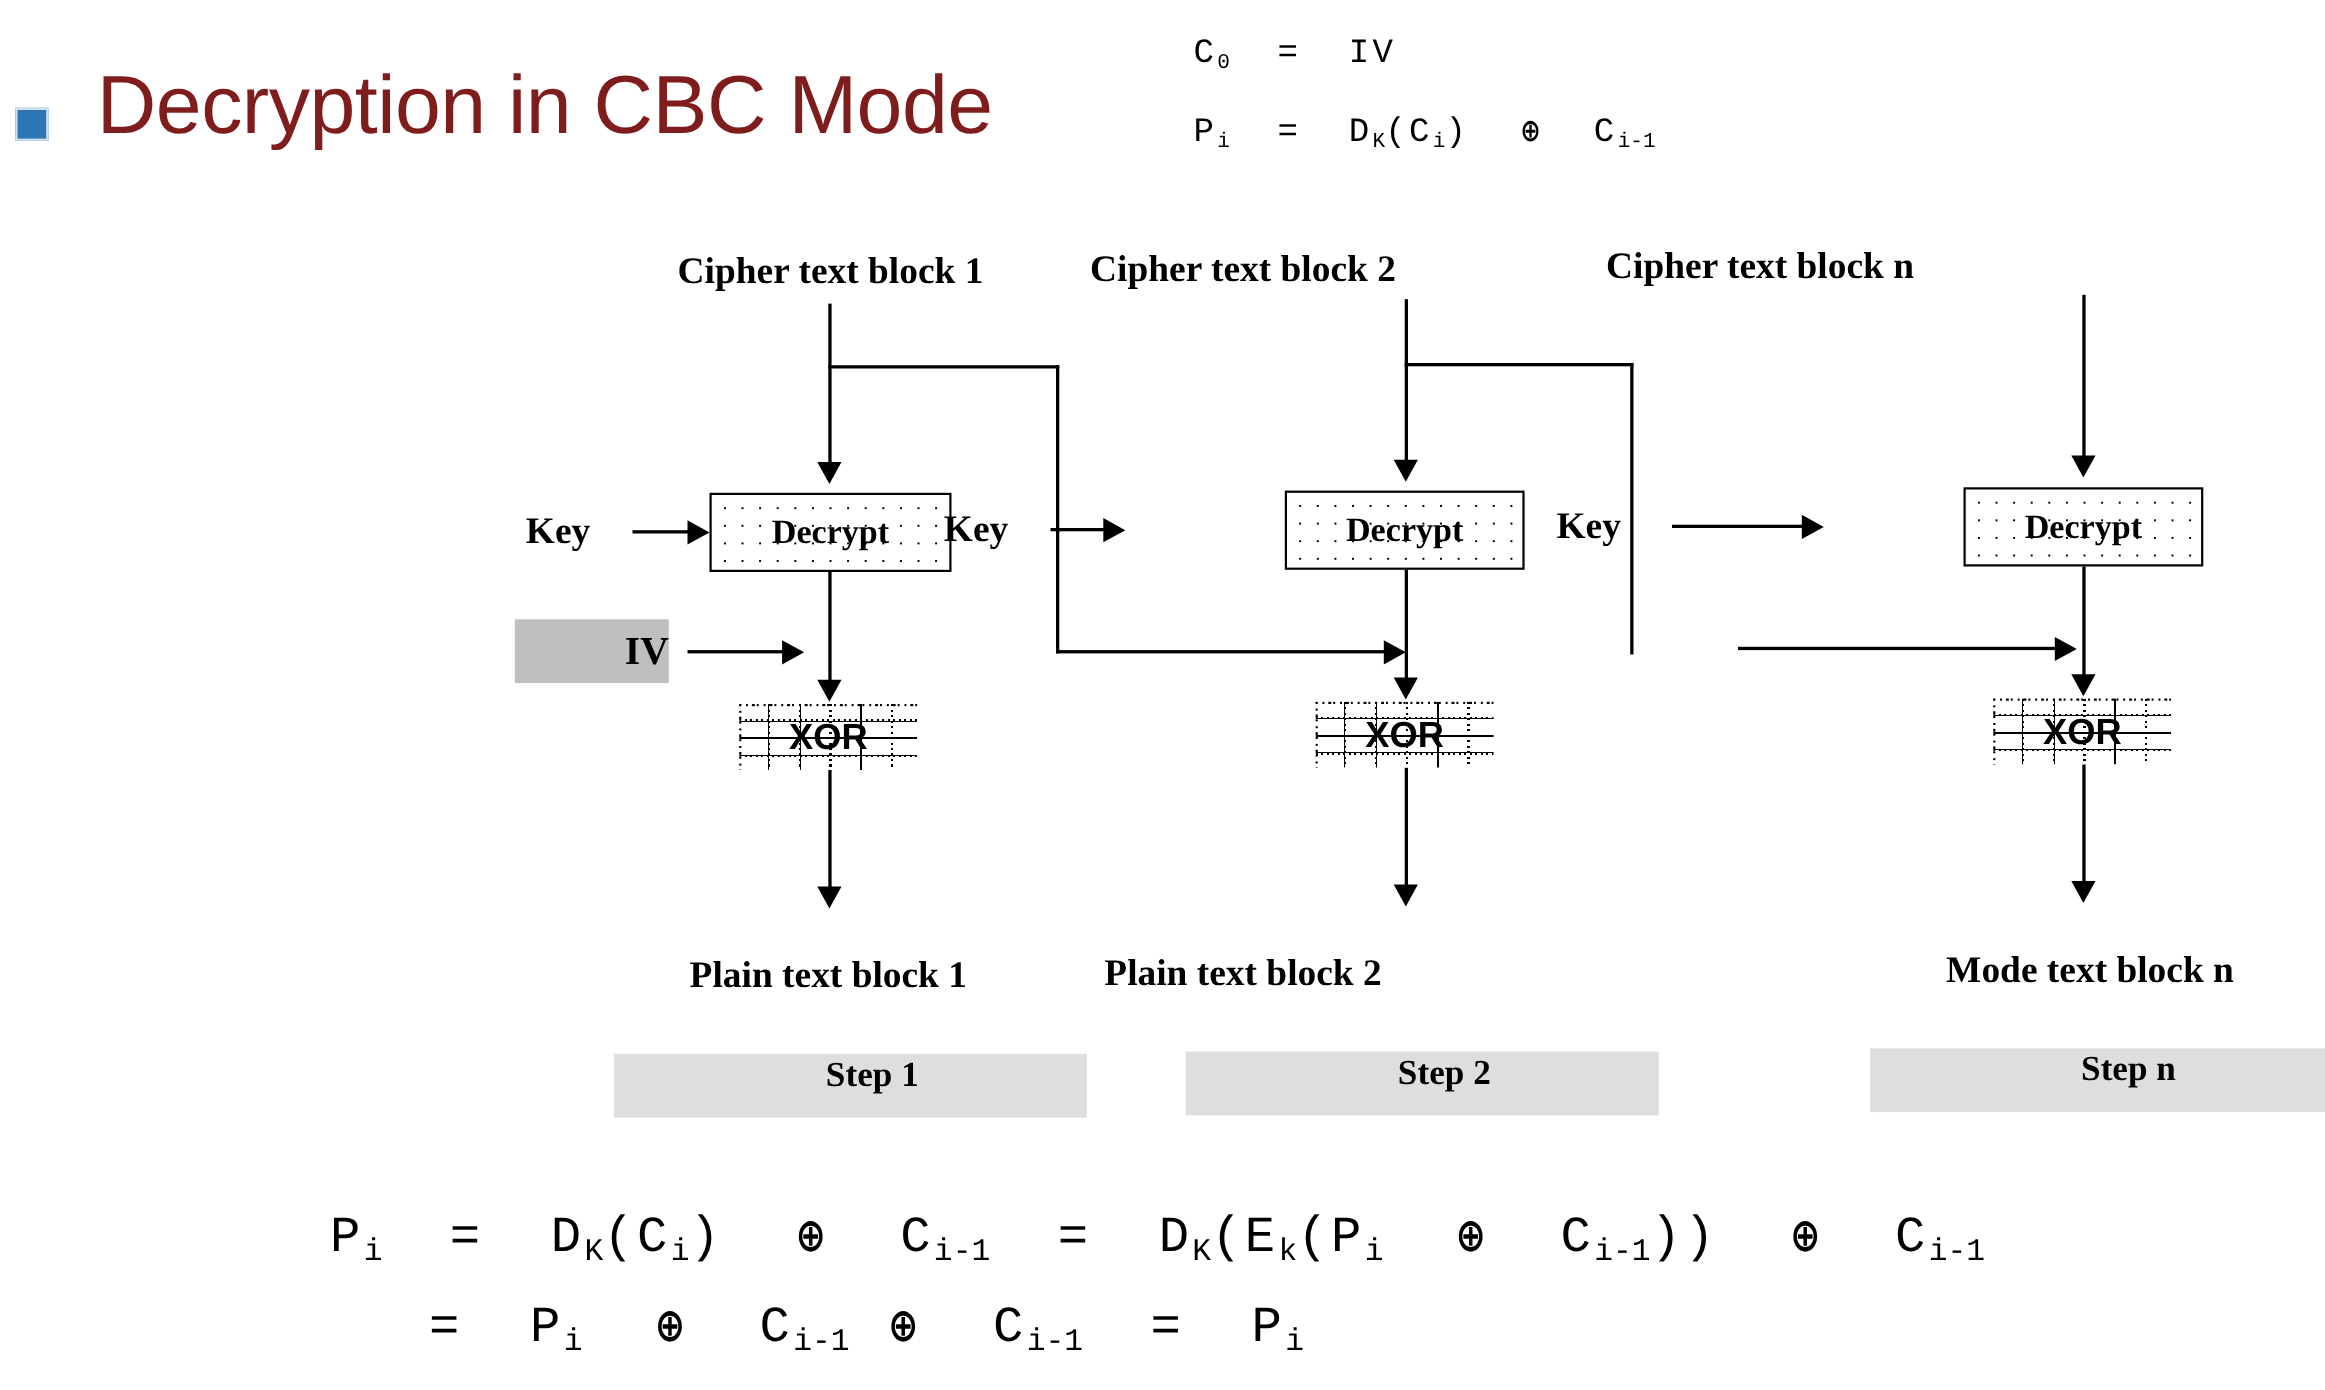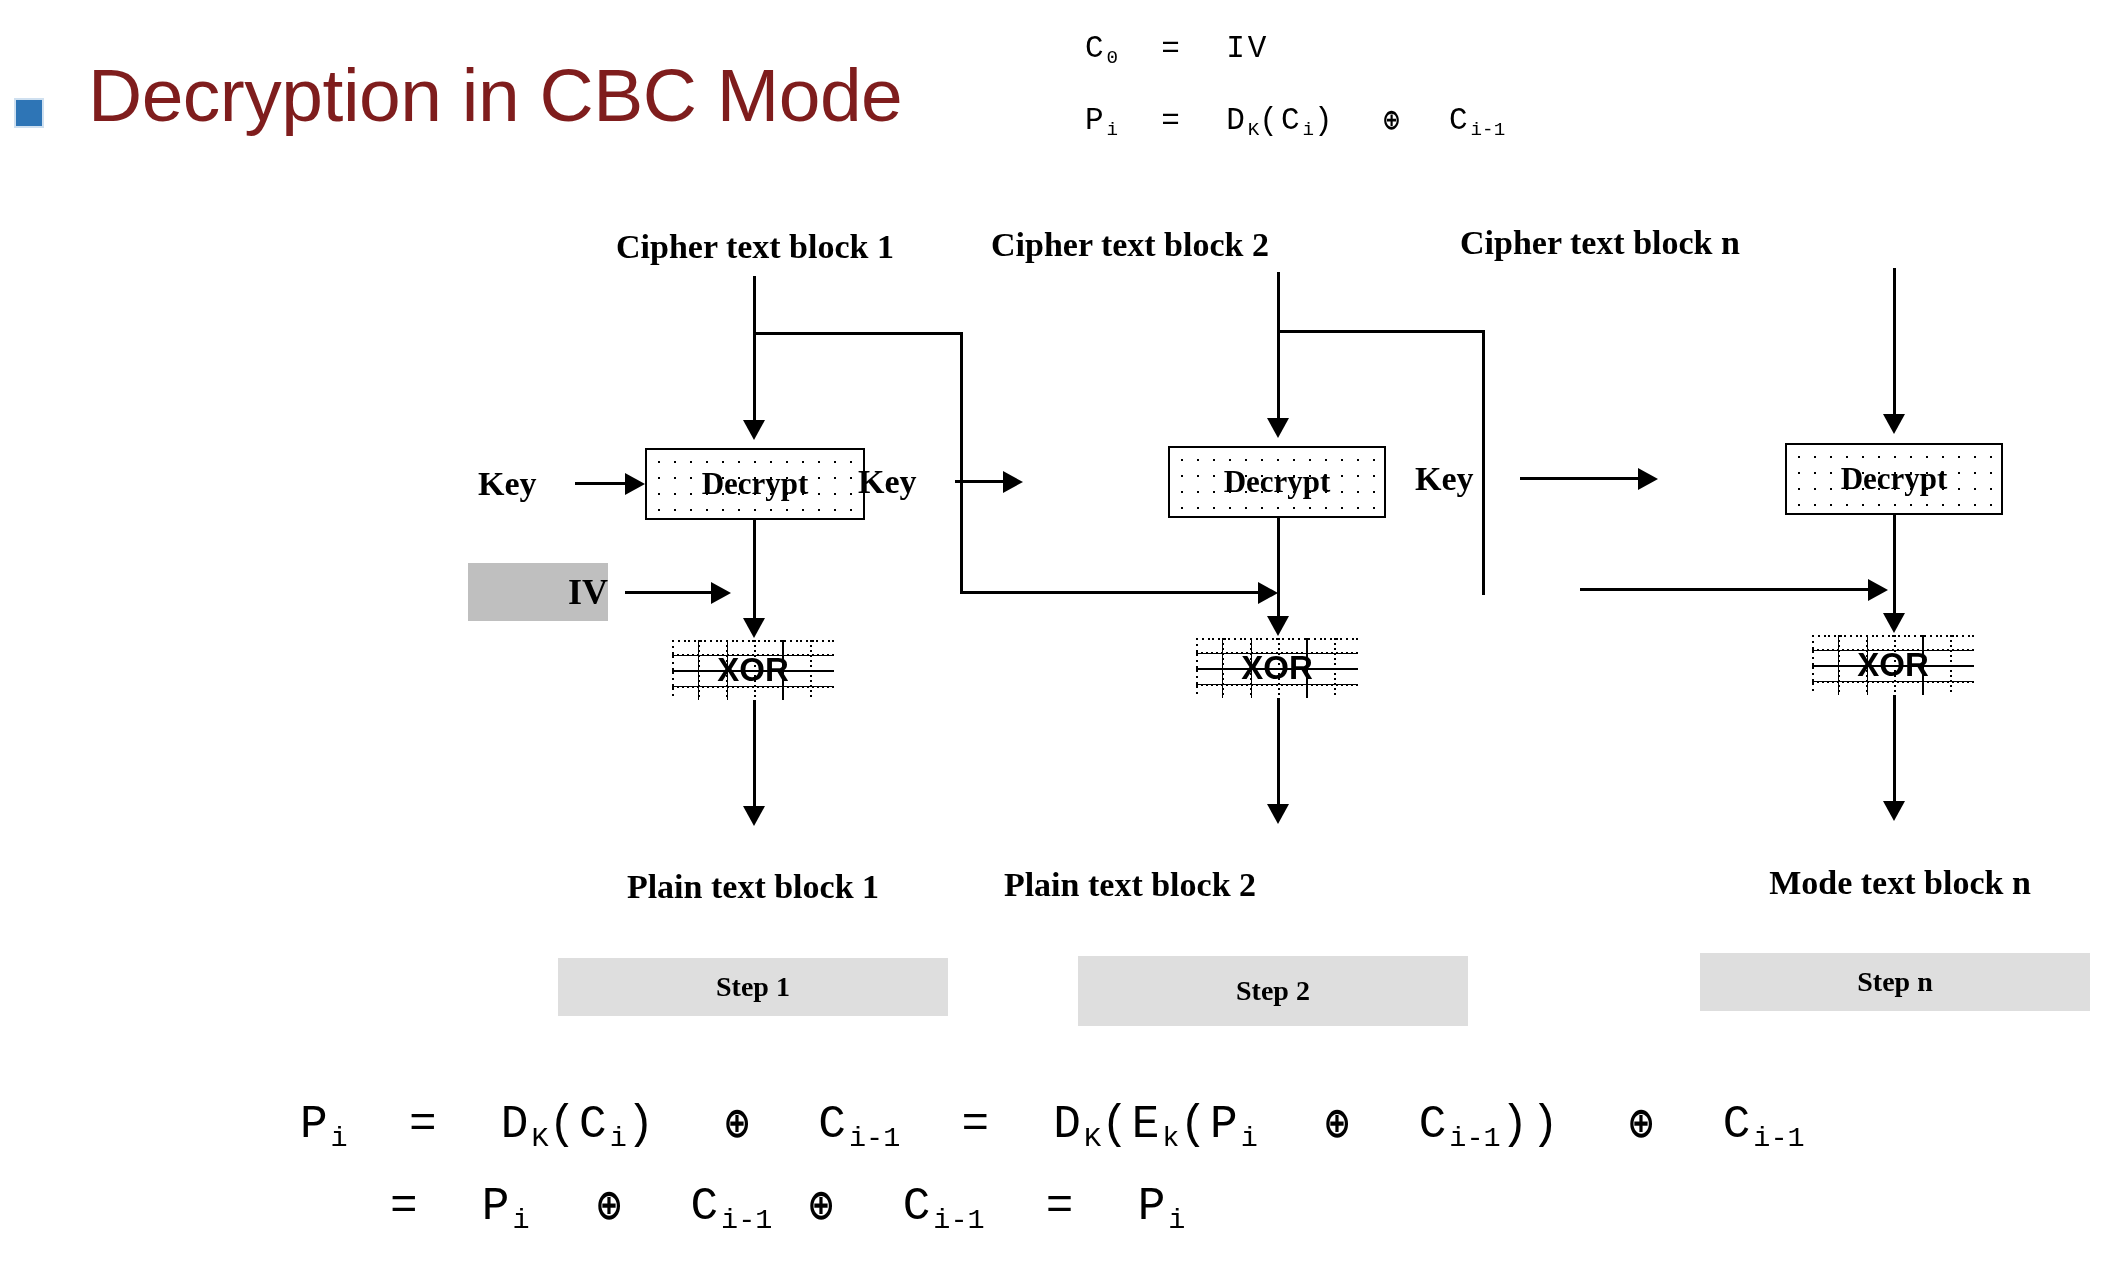--- a/index.html
+++ b/index.html
@@ -51,22 +51,22 @@
           -webkit-mask-image:
             repeating-linear-gradient(to right,#000 0 2px,transparent 2px 5px),
             repeating-linear-gradient(to bottom,#000 0 2px,transparent 2px 5px);
           mask-image:
             repeating-linear-gradient(to right,#000 0 2px,transparent 2px 5px),
             repeating-linear-gradient(to bottom,#000 0 2px,transparent 2px 5px);
           -webkit-mask-composite:source-over;}
   .xorbox .xt{position:relative;z-index:2;}
   .ivbox{background:#BFBFBF;display:flex;align-items:center;justify-content:center;
          font-family:"Liberation Serif",serif;font-weight:bold;font-size:36px;}
-  .stepbox{background:#DEDEDE;display:flex;align-items:center;justify-content:center;
-           font-family:"Liberation Serif",serif;font-weight:bold;font-size:28px;}
+  .stepbox{background:#DEDEDE;display:flex;justify-content:center;
+           font-family:"Liberation Serif",serif;font-weight:bold;font-size:32px;padding-left:40px;}
 
   
   .vline{background:#000;width:3px;}
   .hline{background:#000;height:3px;}
   .arrowdown{width:0;height:0;border-left:11px solid transparent;
              border-right:11px solid transparent;border-top:20px solid #000;}
   .arrowright{width:0;height:0;border-top:11px solid transparent;
               border-bottom:11px solid transparent;border-left:20px solid #000;}
 </style>
 </head>
@@ -138,21 +138,21 @@
 <div class="abs arrowdown" style="left:1267px;top:616px;"></div>
 
 <div class="abs xorbox" style="left:1196px;top:638px;width:162px;height:60px;">
   <span class="xg"></span>
   <span class="xt">XOR</span>
 </div>
 <div class="abs vline" style="left: 1277px; top: 698px; height: 110px; background: rgb(0, 0, 0);"></div>
 <div class="abs arrowdown" style="left:1267px;top:804px;"></div>
 
 <div class="abs lbl" style="left:930px;top:866px;width:400px;">Plain text block 2</div>
-<div class="abs stepbox" style="left: 1078px; top: 956px; width: 390px; height: 70px; background: rgb(222, 222, 222);">
+<div class="abs stepbox" style="left: 1078px; top: 956px; width: 390px; height: 58px; background: rgb(222, 222, 222);">
   <span>Step 2</span>
 </div>
 
 <div class="abs lbl" style="left:1400px;top:224px;width:400px;">Cipher text block n</div>
 
 <div class="abs vline" style="left: 1893px; top: 268px; height: 148px; background: rgb(0, 0, 0);"></div>
 <div class="abs arrowdown" style="left:1883px;top:414px;"></div>
 
 <div class="abs lbl" style="left:1415px;top:460px;width:110px;text-align:left;">Key</div>
 <div class="abs hline" style="left: 1520px; top: 477px; width: 120px; background: rgb(0, 0, 0);"></div>

